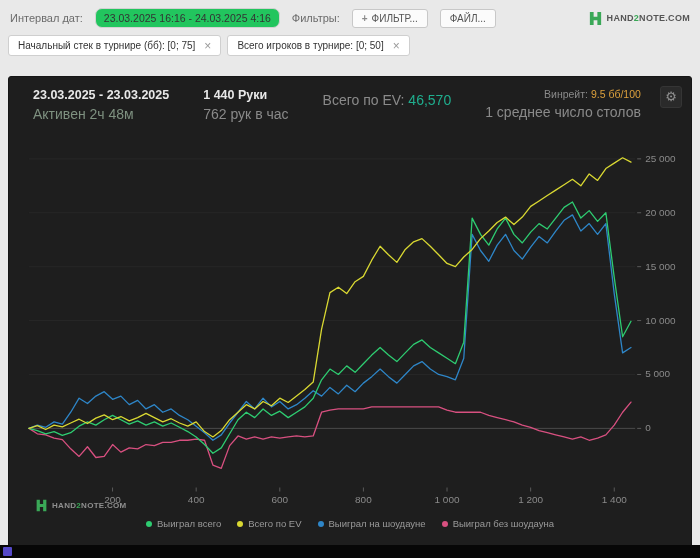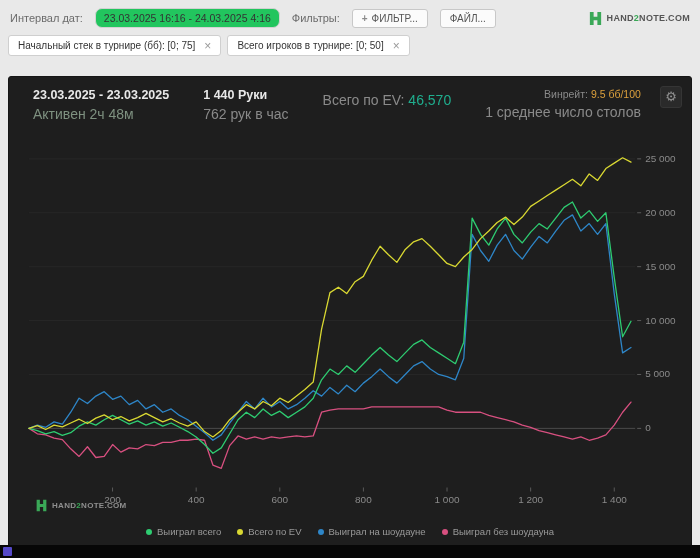--- a/index.html
+++ b/index.html
@@ -35,21 +35,21 @@
   .gear{position:absolute;top:9px;right:9px;width:22px;height:22px;background:#2a2a2a;
     border:1px solid #353535;border-radius:3px;color:#8f8f8f;font-size:13px;line-height:20px;
     text-align:center;padding:0;cursor:pointer;}
   
   .chart-wrap{position:relative;height:392px;margin-top:2px;}
   .chart-wrap svg{width:100%;height:100%;display:block;font-family:"Liberation Sans",sans-serif;}
   .watermark{position:absolute;left:26px;bottom:6px;display:flex;align-items:center;gap:4px;}
   .watermark .wm-text{font-size:8px;font-weight:bold;color:#8f8f8f;letter-spacing:.3px;}
   .watermark .wm-text .n2{color:#3aa857;}
   
-  .legend{display:flex;justify-content:center;gap:16px;margin-top:8px;}
+  .legend{display:flex;justify-content:center;gap:16px;margin-top:0;}
   .legend-item{display:flex;align-items:center;gap:5px;cursor:pointer;}
   .dot{width:6px;height:6px;border-radius:50%;background:#888;}
   .legend-label{font-size:9.5px;color:#9a9a9a;white-space:nowrap;}
   
   .taskbar{position:absolute;left:0;right:0;bottom:0;height:13px;background:#070707;}
   .task-icon{position:absolute;left:3px;top:2px;width:9px;height:9px;background:#5549c8;border-radius:1px;}
 </style>
 </head>
 <body>
 

